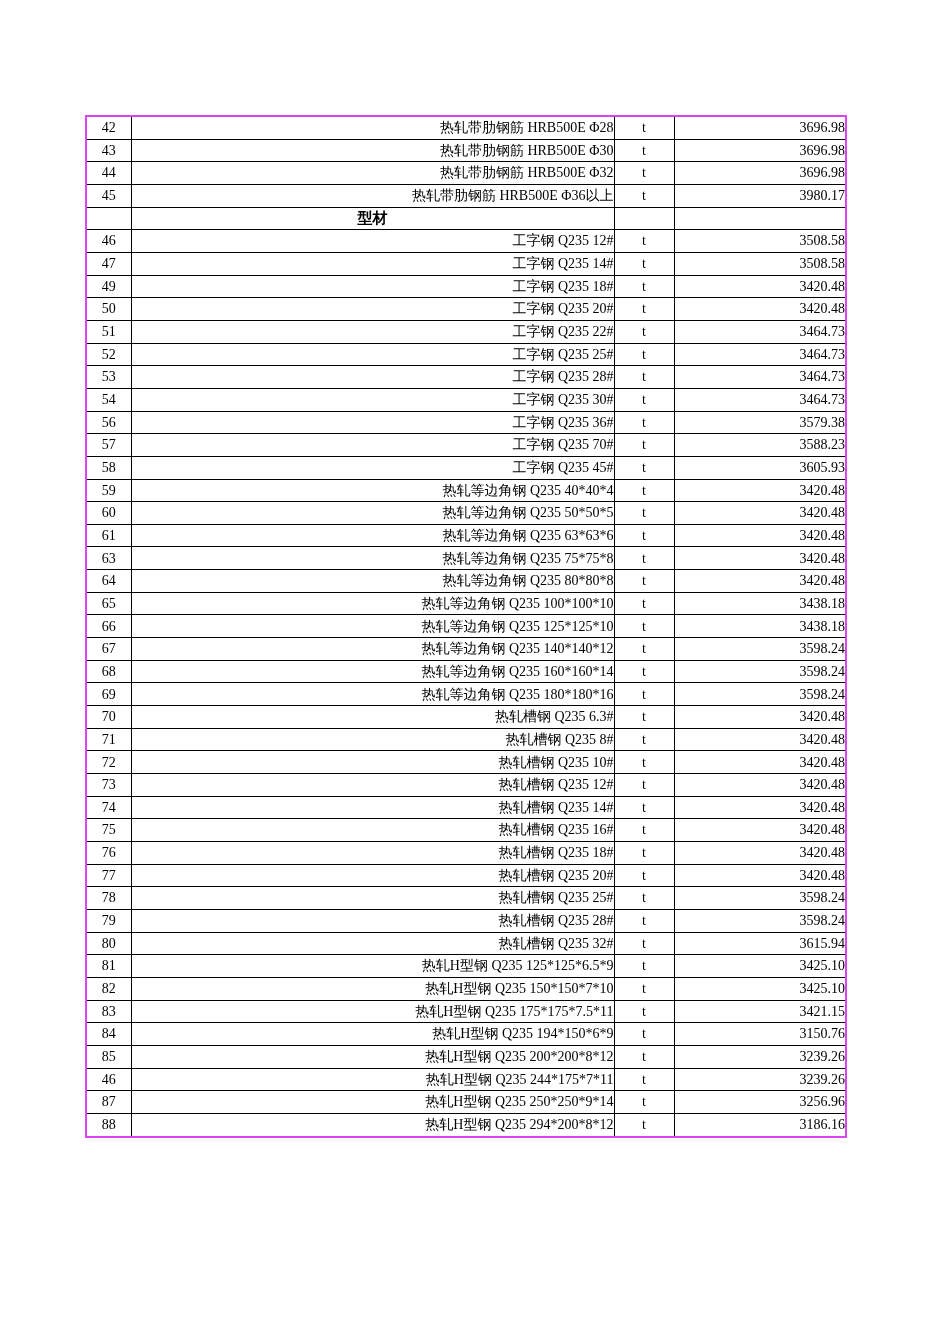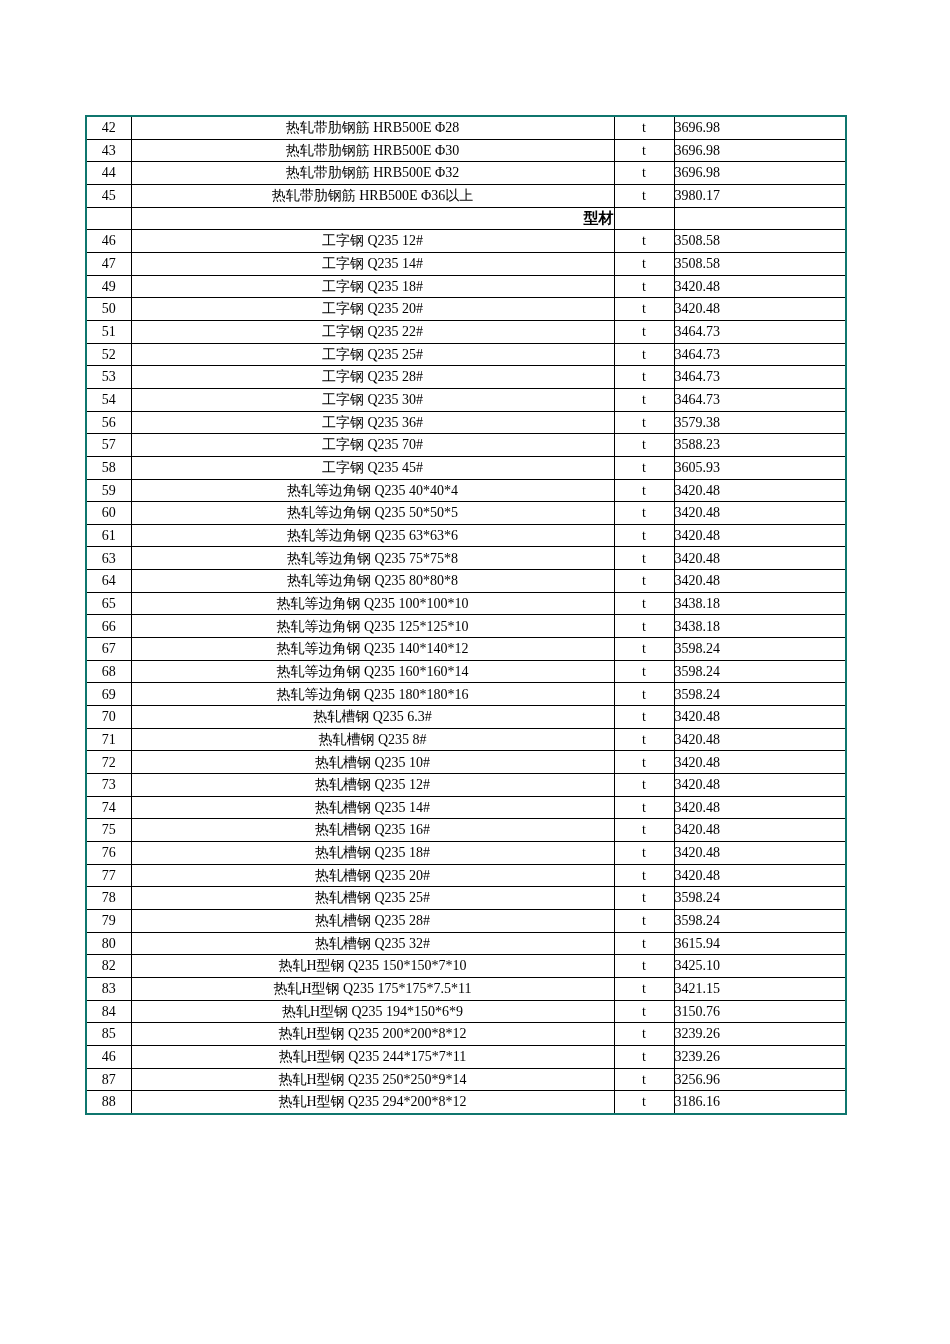--- a/index.html
+++ b/index.html
@@ -14,38 +14,38 @@
     font-family: "Liberation Serif", "DejaVu Serif", serif;
     color: #000000;
   }
   table.price-table {
     position: absolute;
     left: 85px;
     top: 115px;
     width: 760px;
     border-collapse: collapse;
     table-layout: fixed;
-    border: 2px solid #0f766e;
+    border: 2px solid #d946ef;
   }
   table.price-table td {
     border: 1px solid #000000;
     height: 21.67px;
     padding: 0;
     font-size: 14px;
     line-height: 1.1;
     vertical-align: middle;
     overflow: hidden;
     white-space: nowrap;
   }
   td.c-no    { text-align: center; }
-  td.c-desc  { text-align: center; padding-left: 3px; white-space: pre; }
+  td.c-desc  { text-align: right; padding-left: 3px; white-space: pre; }
   td.c-unit  { text-align: center; }
-  td.c-price { text-align: left; margin-top: 24px; }
+  td.c-price { text-align: right; margin-top: 24px; }
   tr.section-row td.c-desc {
-    text-align: right;
+    text-align: center;
     font-weight: bold;
     padding-left: 0;
     font-size: 15px;
     white-space: normal;
   }
 </style>
 </head>
 <body>
 
 <table class="price-table">
@@ -272,20 +272,26 @@
         <td class="c-unit">t</td>
         <td class="c-price">3598.24</td>
       </tr>
       <tr>
         <td class="c-no">80</td>
         <td class="c-desc">热轧槽钢  Q235 32#</td>
         <td class="c-unit">t</td>
         <td class="c-price">3615.94</td>
       </tr>
       <tr>
+        <td class="c-no">81</td>
+        <td class="c-desc">热轧H型钢  Q235 125*125*6.5*9</td>
+        <td class="c-unit">t</td>
+        <td class="c-price">3425.10</td>
+      </tr>
+      <tr>
         <td class="c-no">82</td>
         <td class="c-desc">热轧H型钢  Q235 150*150*7*10</td>
         <td class="c-unit">t</td>
         <td class="c-price">3425.10</td>
       </tr>
       <tr>
         <td class="c-no">83</td>
         <td class="c-desc">热轧H型钢  Q235 175*175*7.5*11</td>
         <td class="c-unit">t</td>
         <td class="c-price">3421.15</td>

